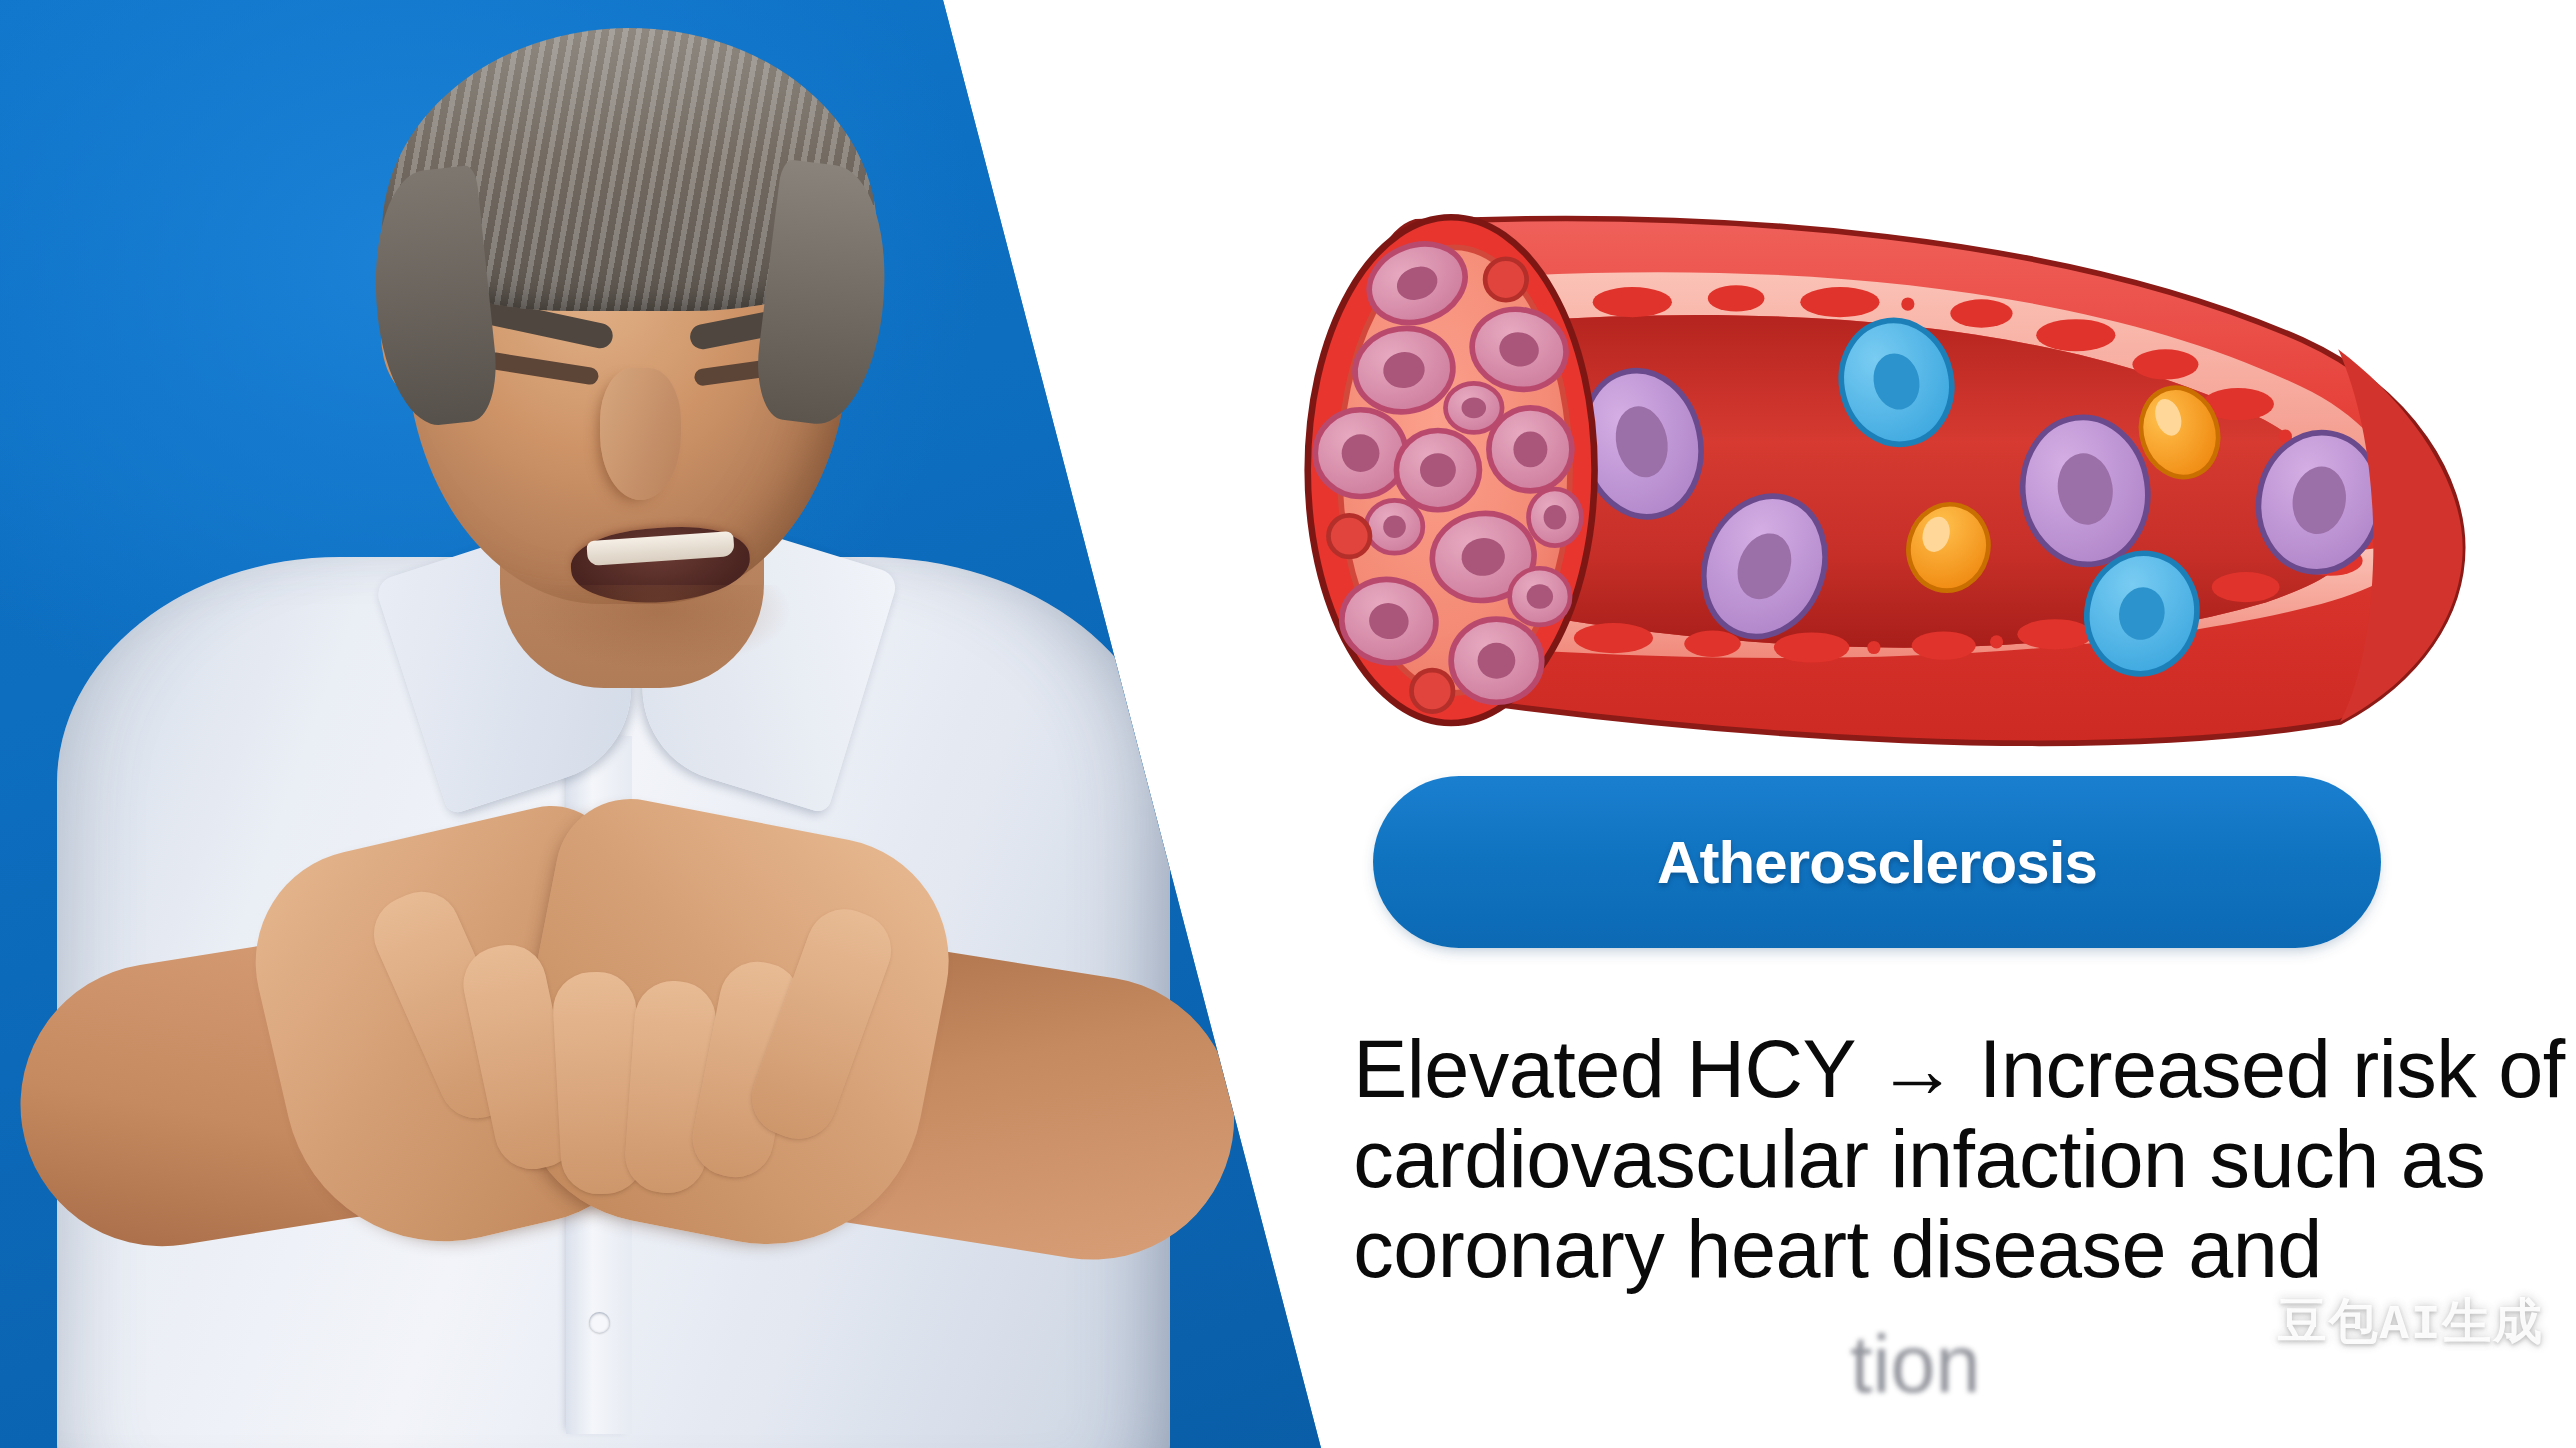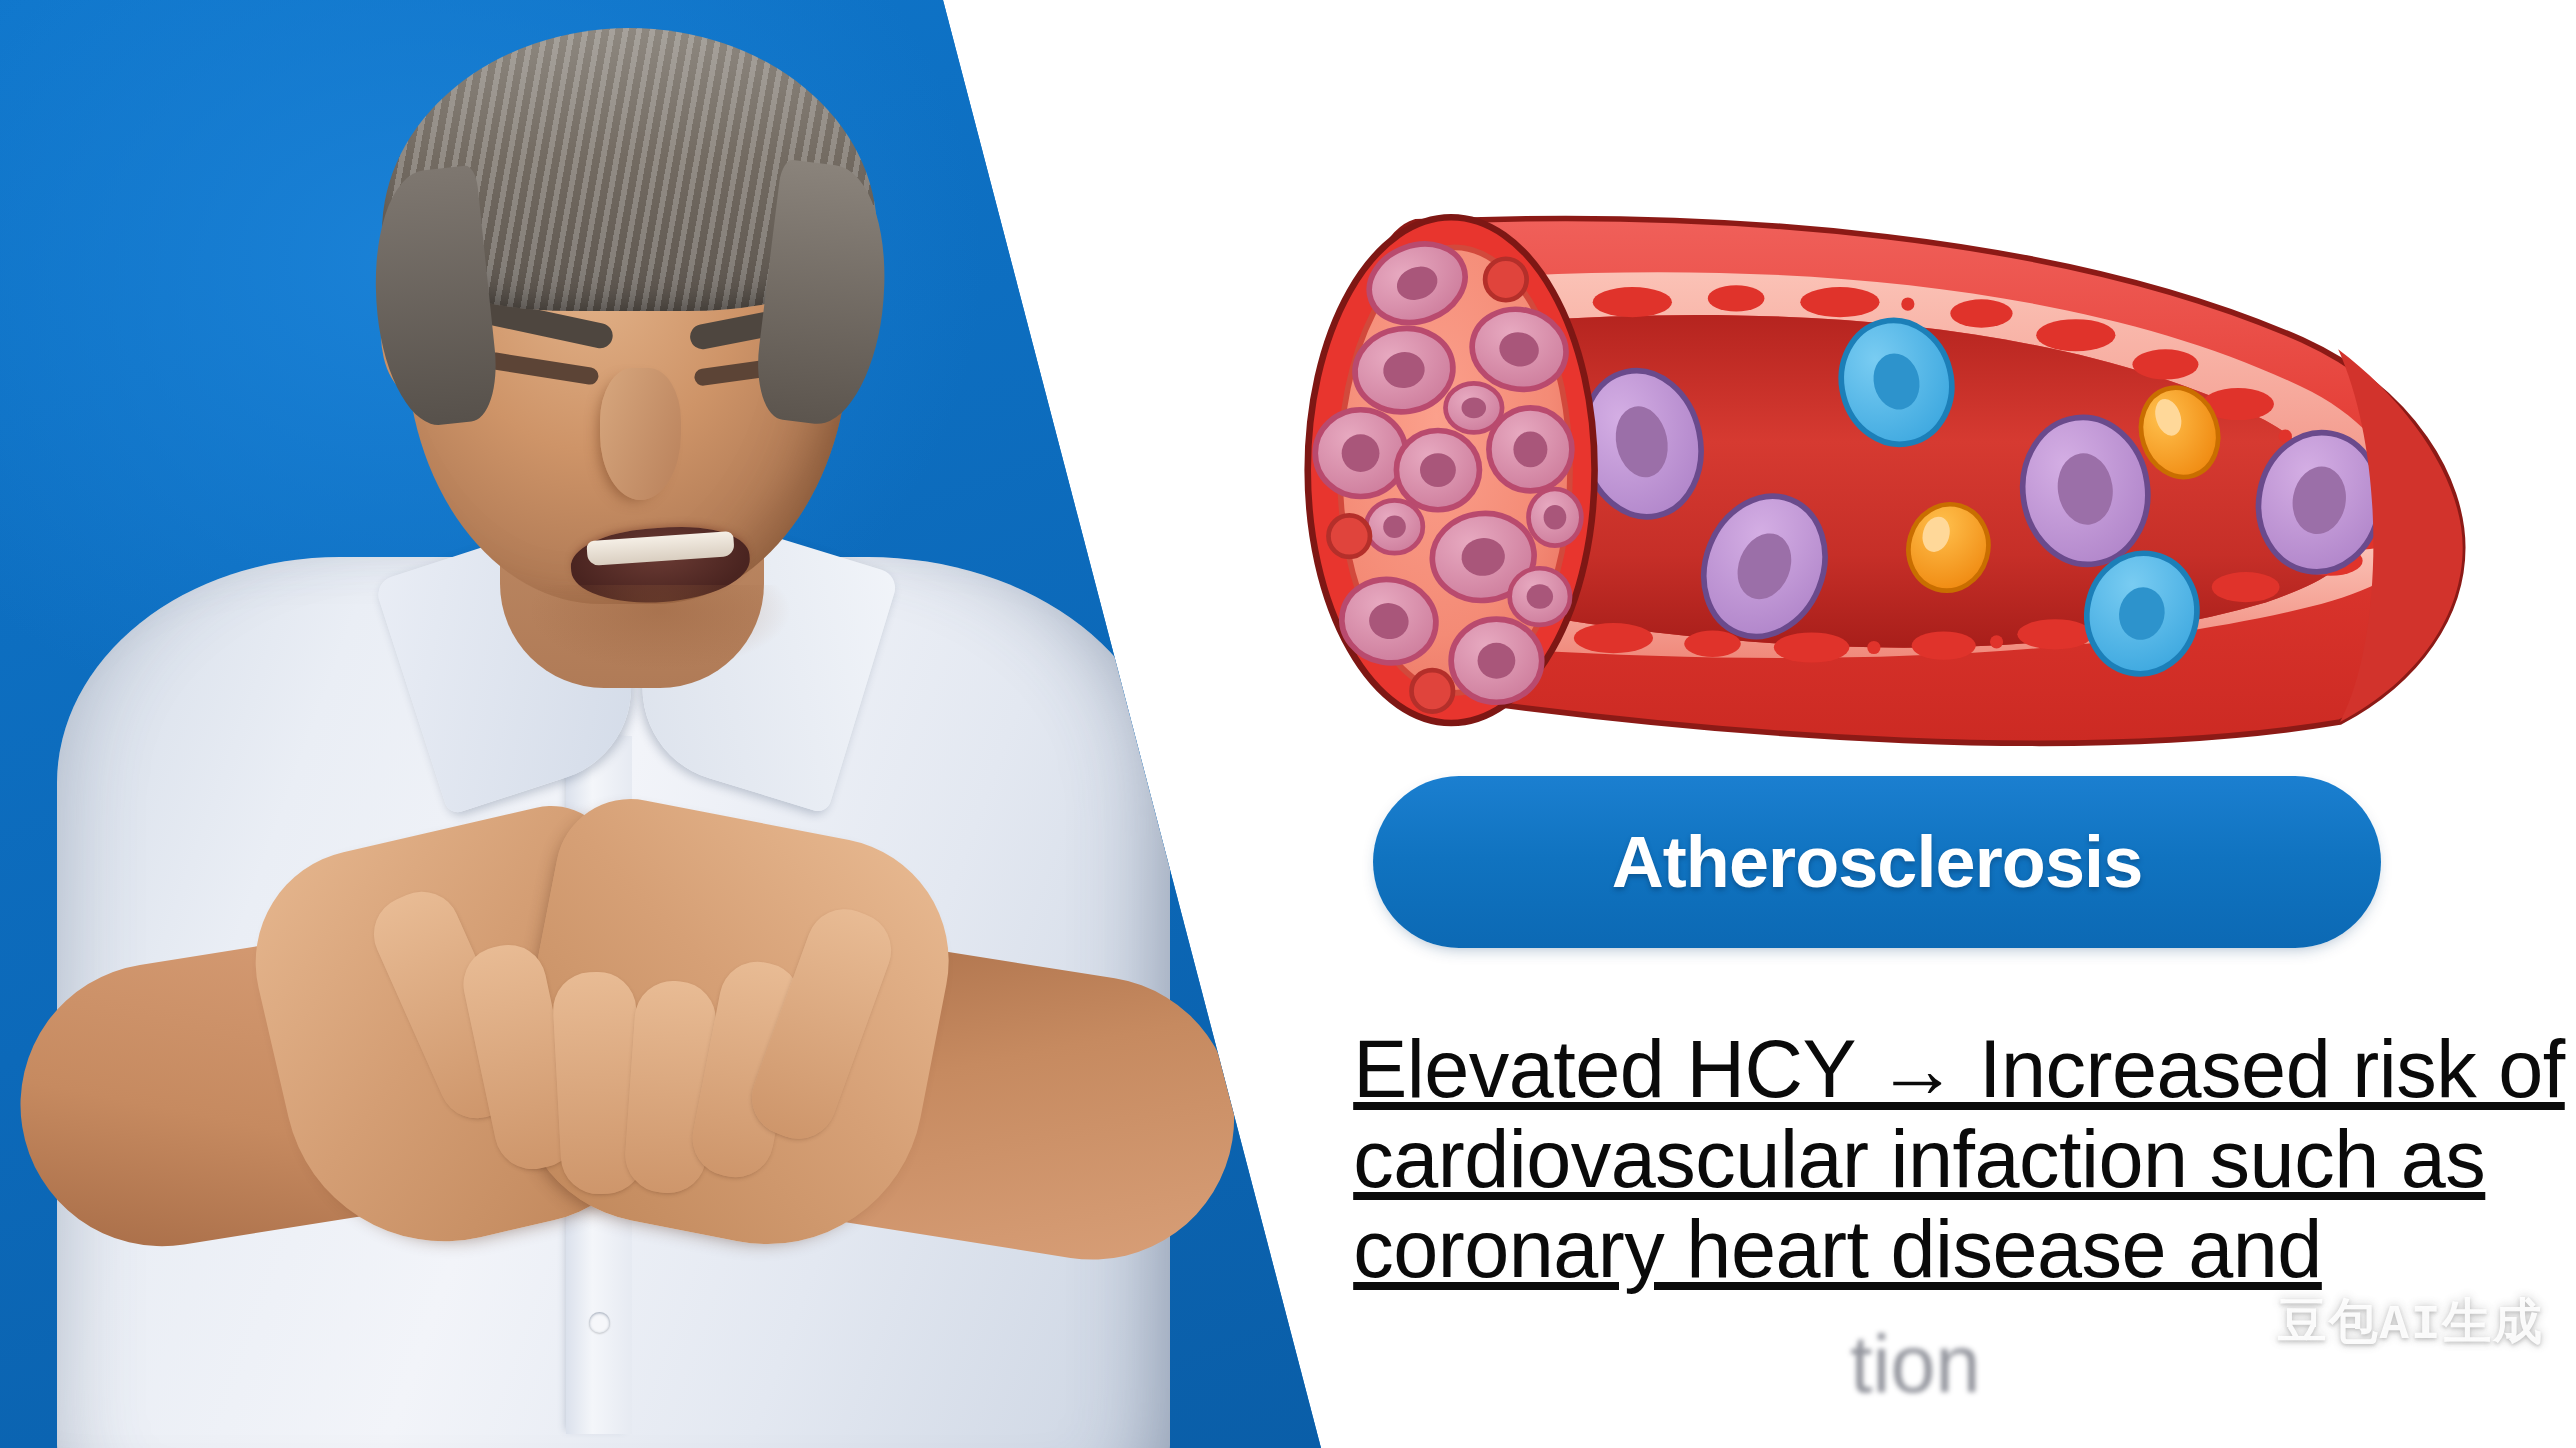--- a/index.html
+++ b/index.html
@@ -152,33 +152,32 @@
 
   
   .badge{
     position:absolute;left:33px;top:776px;width:1008px;height:172px;
     border-radius:86px;
     background:linear-gradient(180deg,#1B7FD0 0%, #1073C0 48%, #0C69B4 100%);
     box-shadow:0 5.7px 17px -7.5px rgba(10,60,110,.45);
     display:flex;align-items:center;justify-content:center;
   }
   .badge-label{
-    color:#ffffff;font-size:72px;font-weight:bold;letter-spacing:-0.9px;
+    color:#ffffff;font-size:60px;font-weight:bold;letter-spacing:-0.9px;
     font-family:"Liberation Sans","DejaVu Sans",sans-serif;
     text-shadow:0 2.8px 5.7px rgba(6,45,85,.38);
     white-space:nowrap;
   }
 
   
   .body-copy{
     position:absolute;left:13.2px;top:1024px;width:1208px;
     color:#0A0A0A;font-size:81px;line-height:90px;
     font-family:"Liberation Sans","DejaVu Sans",sans-serif;
     letter-spacing:-0.5px;
-    text-decoration:underline;
   }
   .body-copy .ln{display:block;white-space:nowrap;}
 
   
   .ghost-line{
     position:absolute;left:510px;top:1319px;
     color:rgba(18,22,40,.45);font-size:81px;line-height:90px;
     filter:blur(2.4px);white-space:nowrap;pointer-events:none;
     font-family:"Liberation Sans","DejaVu Sans",sans-serif;
   }

